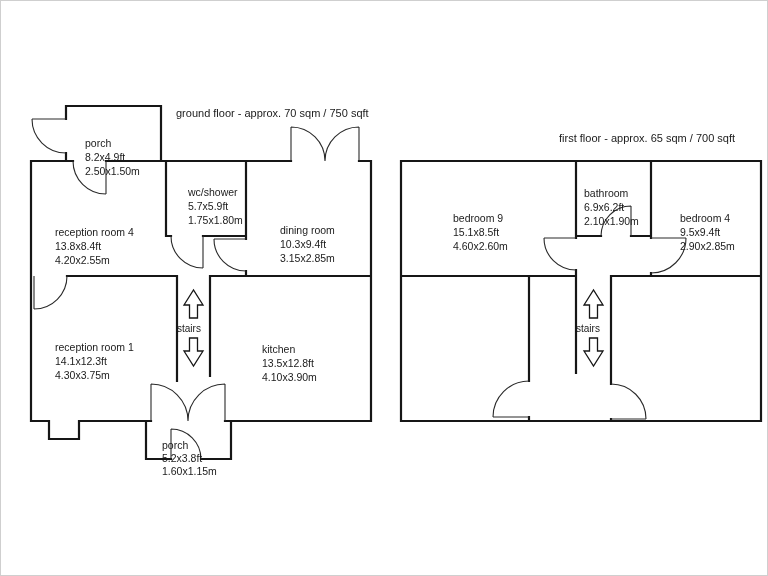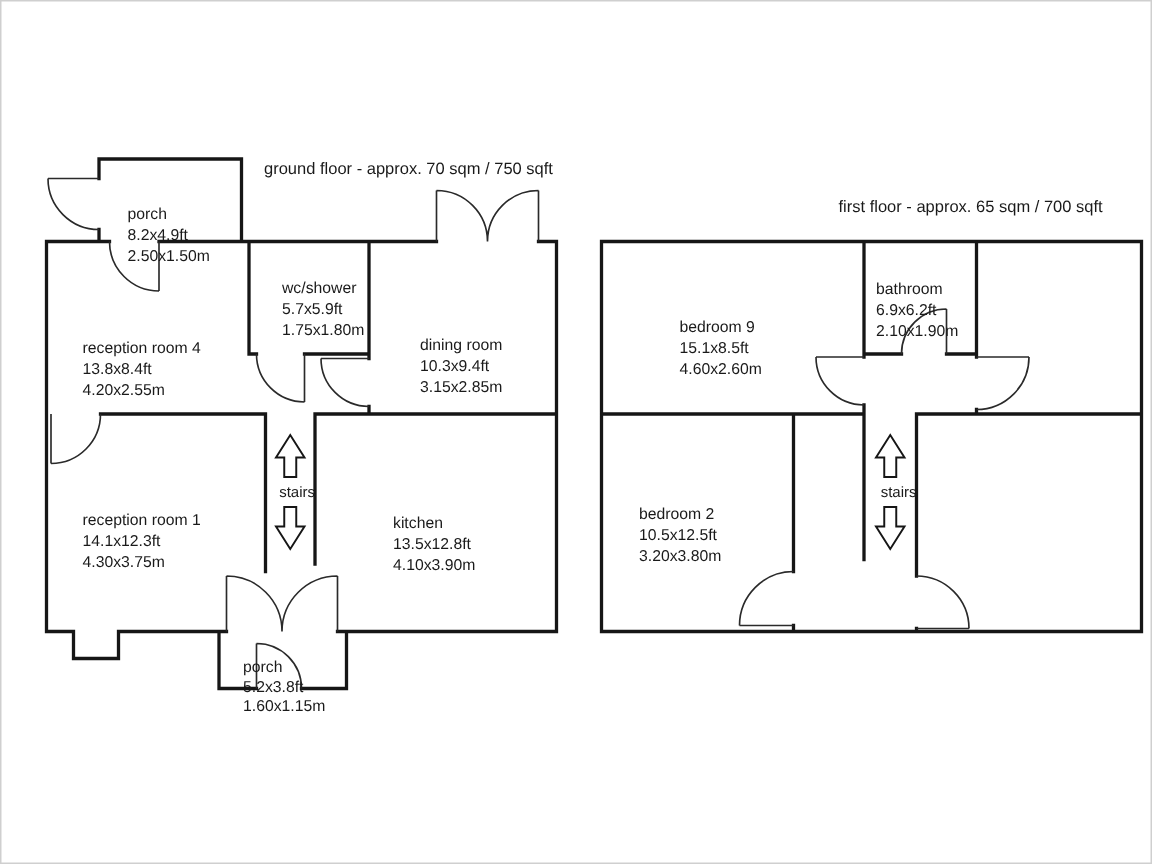--- a/index.html
+++ b/index.html
@@ -27,21 +27,21 @@
     font-size:10.5px;
     line-height:14px;
     white-space:nowrap;
     margin-top:19px;
   }
   .room-label span{display:block;}
   .room-label.tight{line-height:13px;}
   .stairs-label{
     position:absolute;
     font-size:10px;
-    text-align:right;
+    text-align:left;
   }
 </style>
 </head>
 <body>
 
 <div id="canvas">
 
   <svg id="plan-svg" width="766" height="574" viewBox="0 0 766 574">
 
     <path class="walls" d="
@@ -166,23 +166,23 @@
     <span>6.9x6.2ft</span>
     <span>2.10x1.90m</span>
   </div>
 
   <div class="room-label" style="left:452px;top:191px">
     <span>bedroom 9</span>
     <span>15.1x8.5ft</span>
     <span>4.60x2.60m</span>
   </div>
 
+  <div class="room-label" style="left:679px;top:191px">
+    <span>bedroom 4</span>
+    <span>9.5x9.4ft</span>
+    <span>2.90x2.85m</span>
+  </div>
 
-  <div class="room-label" style="left:425px;top:316px">
-    <span>bedroom 2</span>
-    <span>10.5x12.5ft</span>
-    <span>3.20x3.80m</span>
-  </div>
 
 
   <div class="stairs-label" style="left:575px;top:322px;width:35px">stairs</div>
 
 </div>
 
 </body></html>

